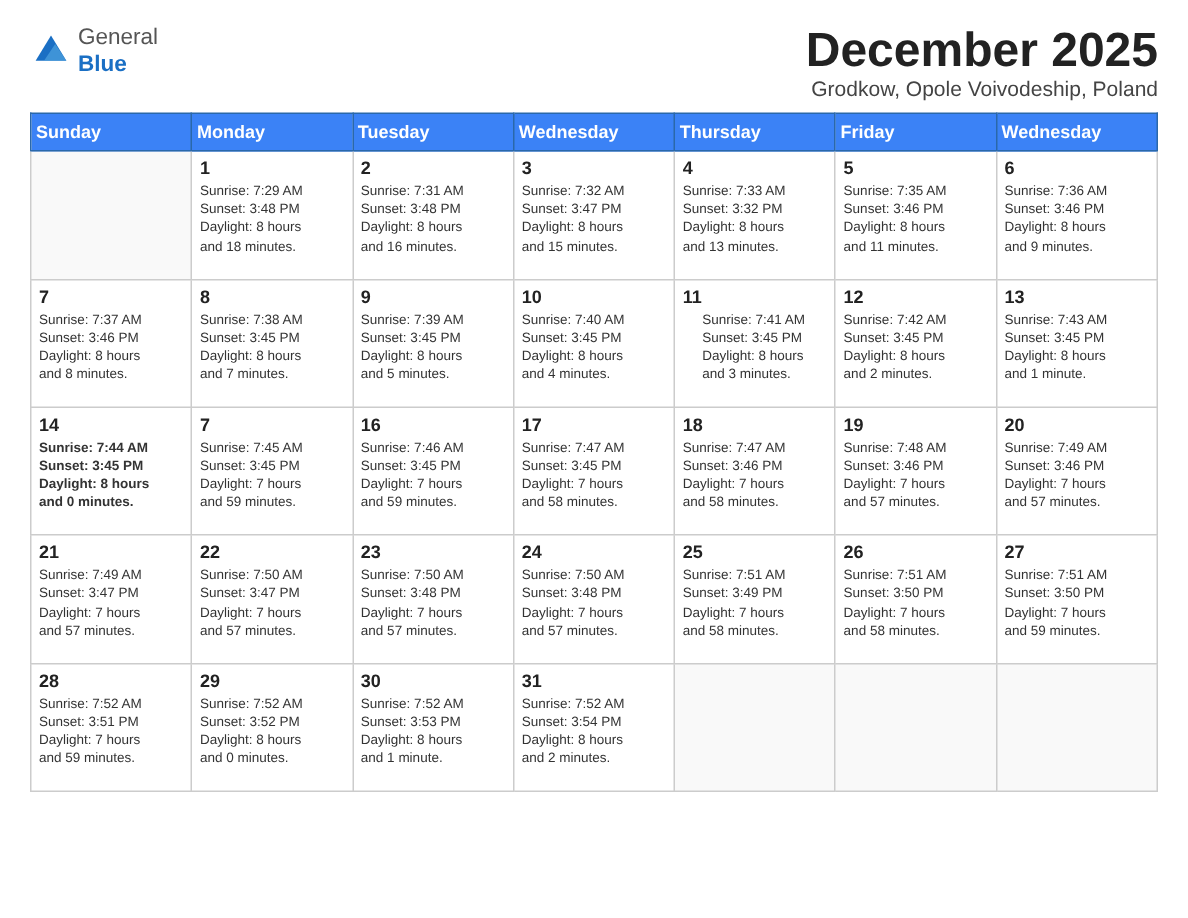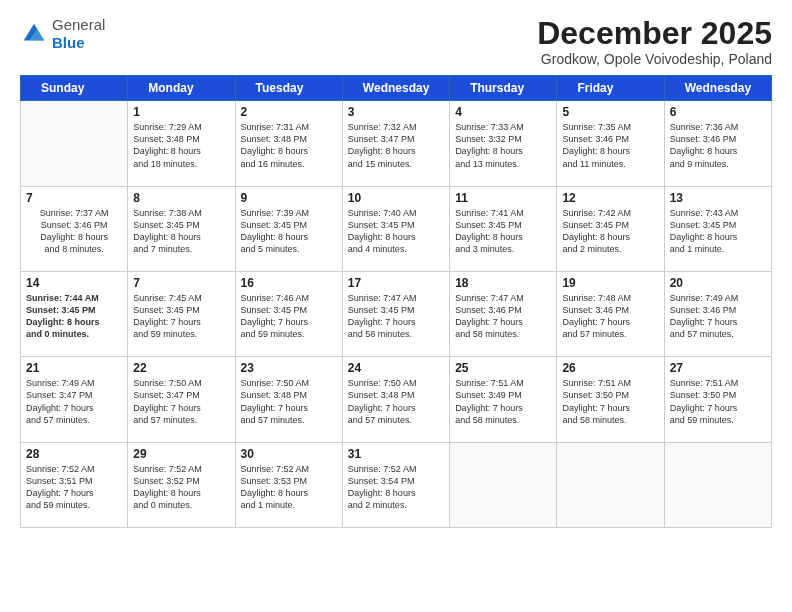--- a/index.html
+++ b/index.html
@@ -53,25 +53,25 @@
       margin-left: 36px;
     }
     .calendar {
       flex: 1;
       border: 1px solid #ccc;
       border-collapse: collapse;
       width: 100%;
       table-layout: fixed;
     }
     .calendar th {
-      background: #1d4ed8;
+      background: #3b82f6;
       color: #fff;
       font-size: 12px;
       font-weight: bold;
-      padding: 5px 20px;
+      padding: 5px 3px;
       text-align: left;
       border: 1px solid #2a68aa;
     }
     .calendar td {
       border: 1px solid #ccc;
       vertical-align: top;
       padding: 4px 5px;
       font-size: 9.5px;
       color: #333;
       height: 80px;
@@ -171,21 +171,21 @@
             <span class="day-num">6</span>
             <div class="day-info" style="white-space: pre-line;">Sunrise: 7:36 AM
 Sunset: 3:46 PM
 Daylight: 8 hours
 and 9 minutes.</div>
           </td>
         </tr>
         <tr>
           <td>
             <span class="day-num">7</span>
-            <div class="day-info" style="white-space: pre-line; text-align: center;">Sunrise: 7:37 AM
+            <div class="day-info" style="white-space: pre-line;">Sunrise: 7:37 AM
 Sunset: 3:46 PM
 Daylight: 8 hours
 and 8 minutes.</div>
           </td>
           <td>
             <span class="day-num">8</span>
             <div class="day-info" style="white-space: pre-line;">Sunrise: 7:38 AM
 Sunset: 3:45 PM
 Daylight: 8 hours
 and 7 minutes.</div>
@@ -199,21 +199,21 @@
           </td>
           <td>
             <span class="day-num">10</span>
             <div class="day-info" style="white-space: pre-line;">Sunrise: 7:40 AM
 Sunset: 3:45 PM
 Daylight: 8 hours
 and 4 minutes.</div>
           </td>
           <td>
             <span class="day-num">11</span>
-            <div class="day-info" style="white-space: pre-line;">Sunrise: 7:41 AM
+            <div class="day-info" style="white-space: pre-line; margin-left: 13px;">Sunrise: 7:41 AM
 Sunset: 3:45 PM
 Daylight: 8 hours
 and 3 minutes.</div>
           </td>
           <td>
             <span class="day-num">12</span>
             <div class="day-info" style="white-space: pre-line;">Sunrise: 7:42 AM
 Sunset: 3:45 PM
 Daylight: 8 hours
 and 2 minutes.</div>

